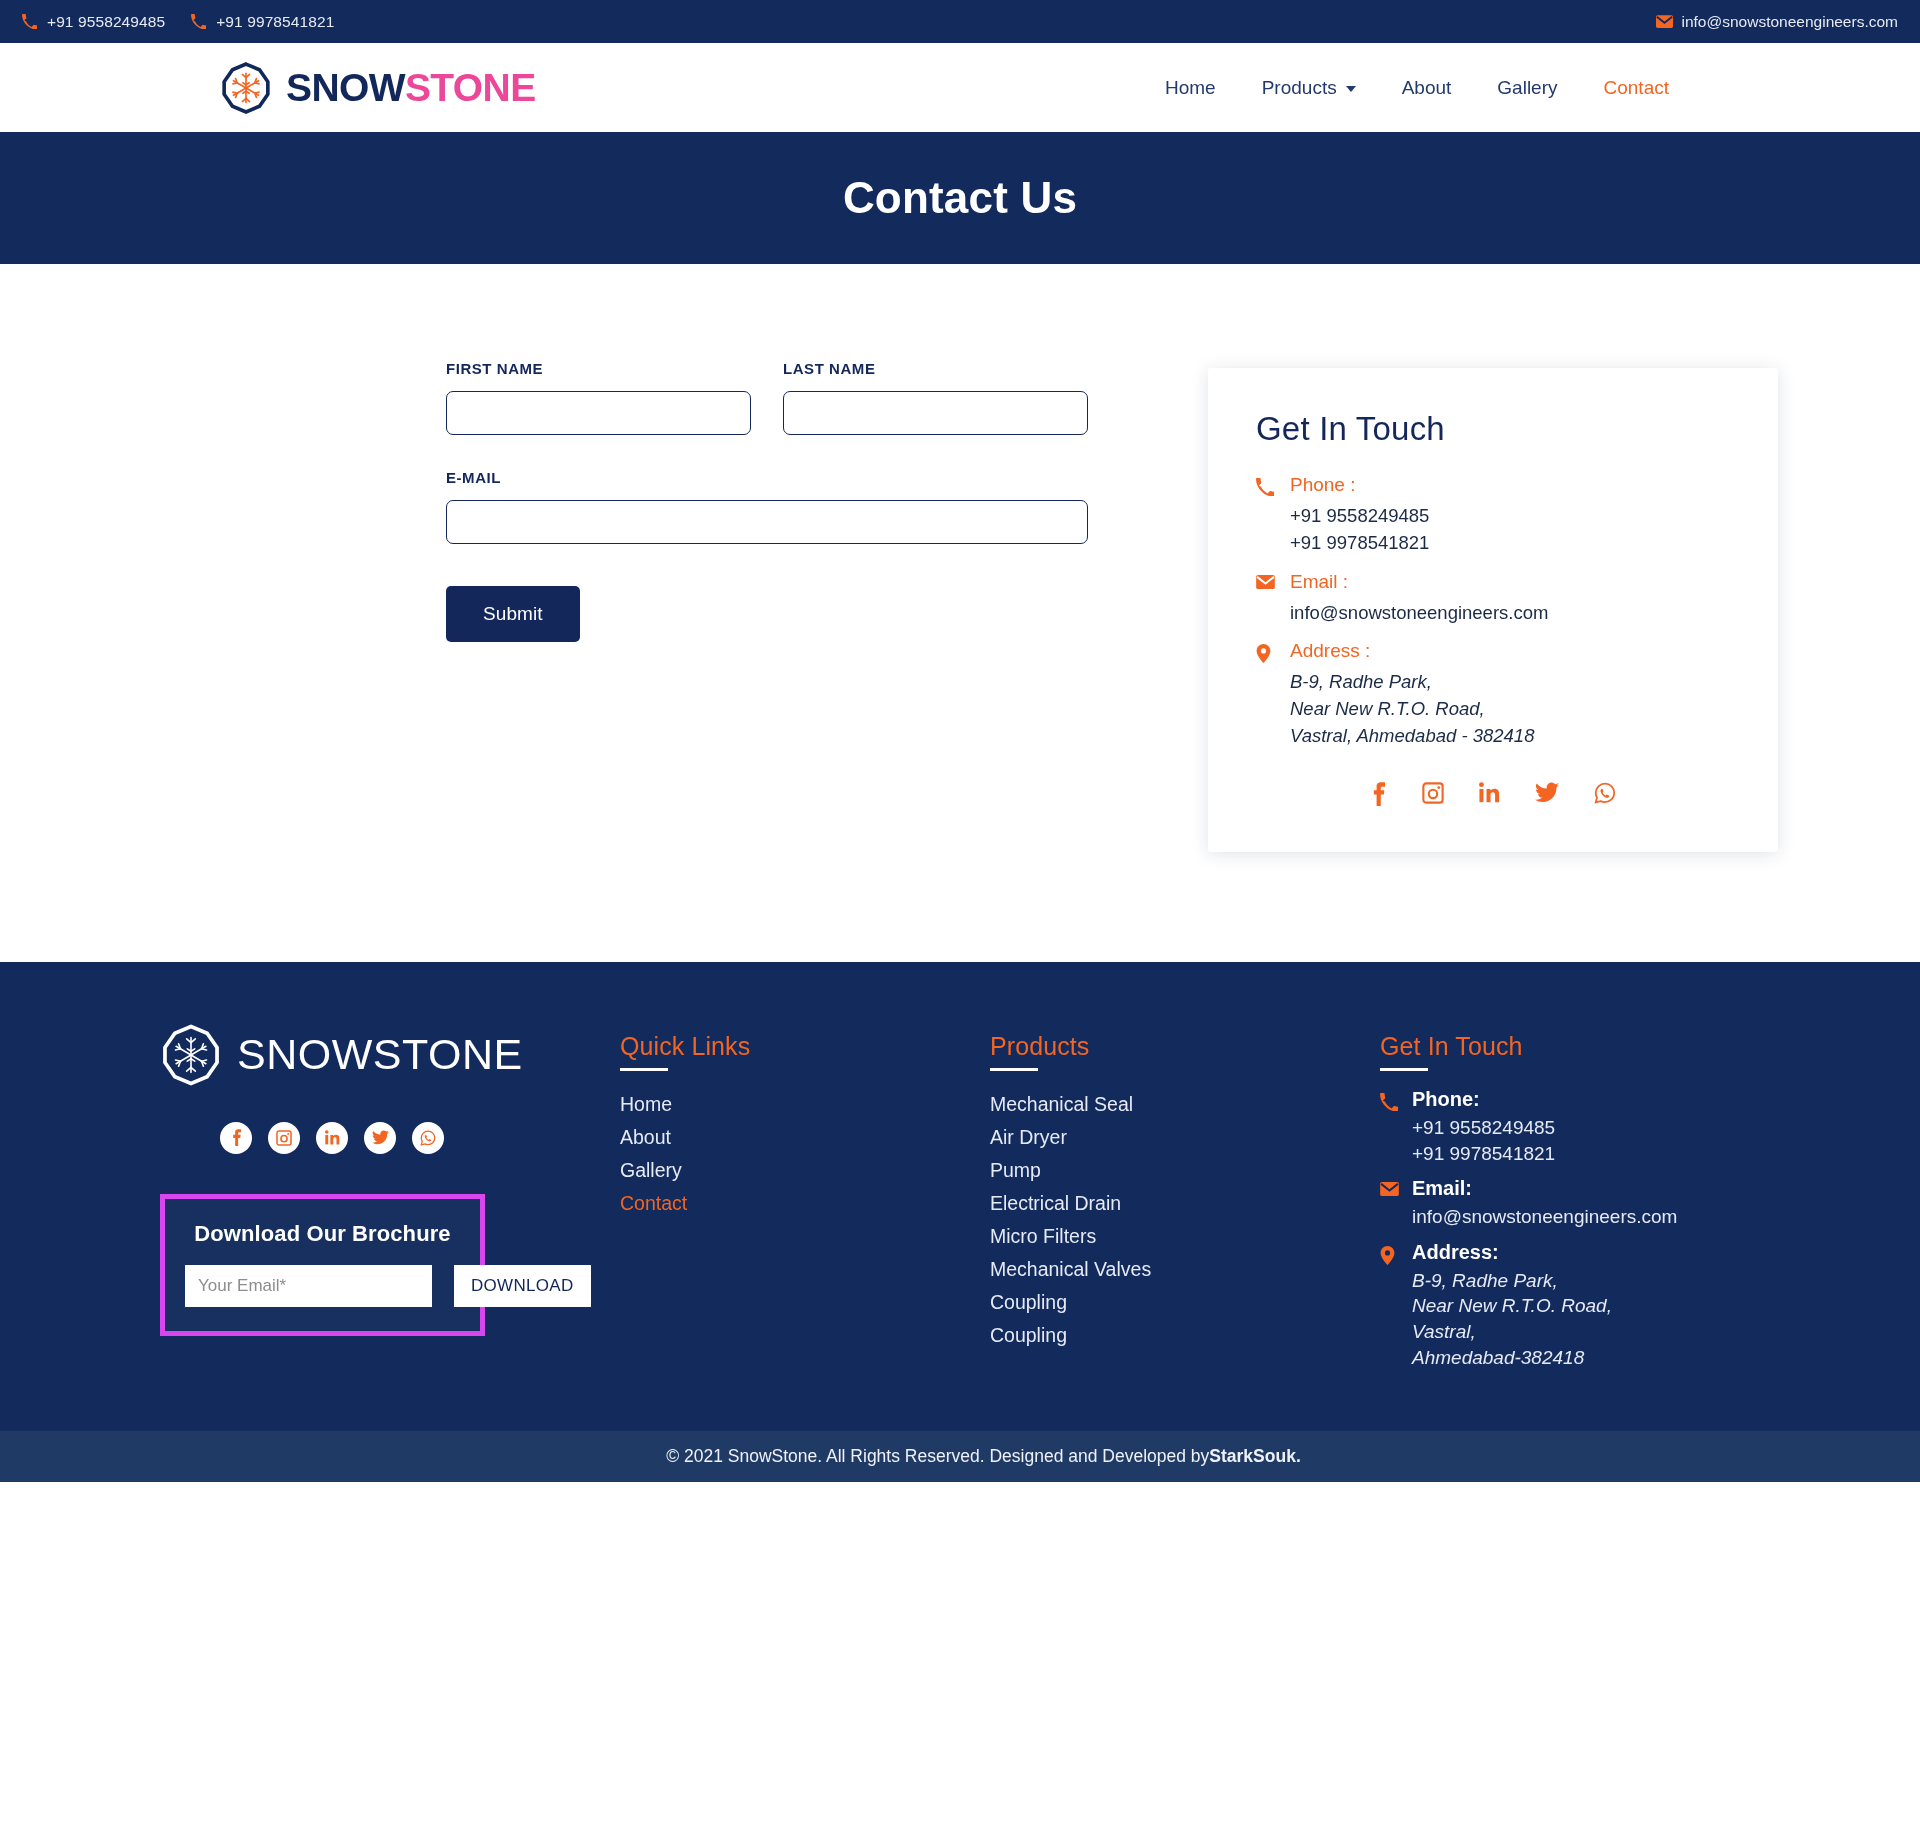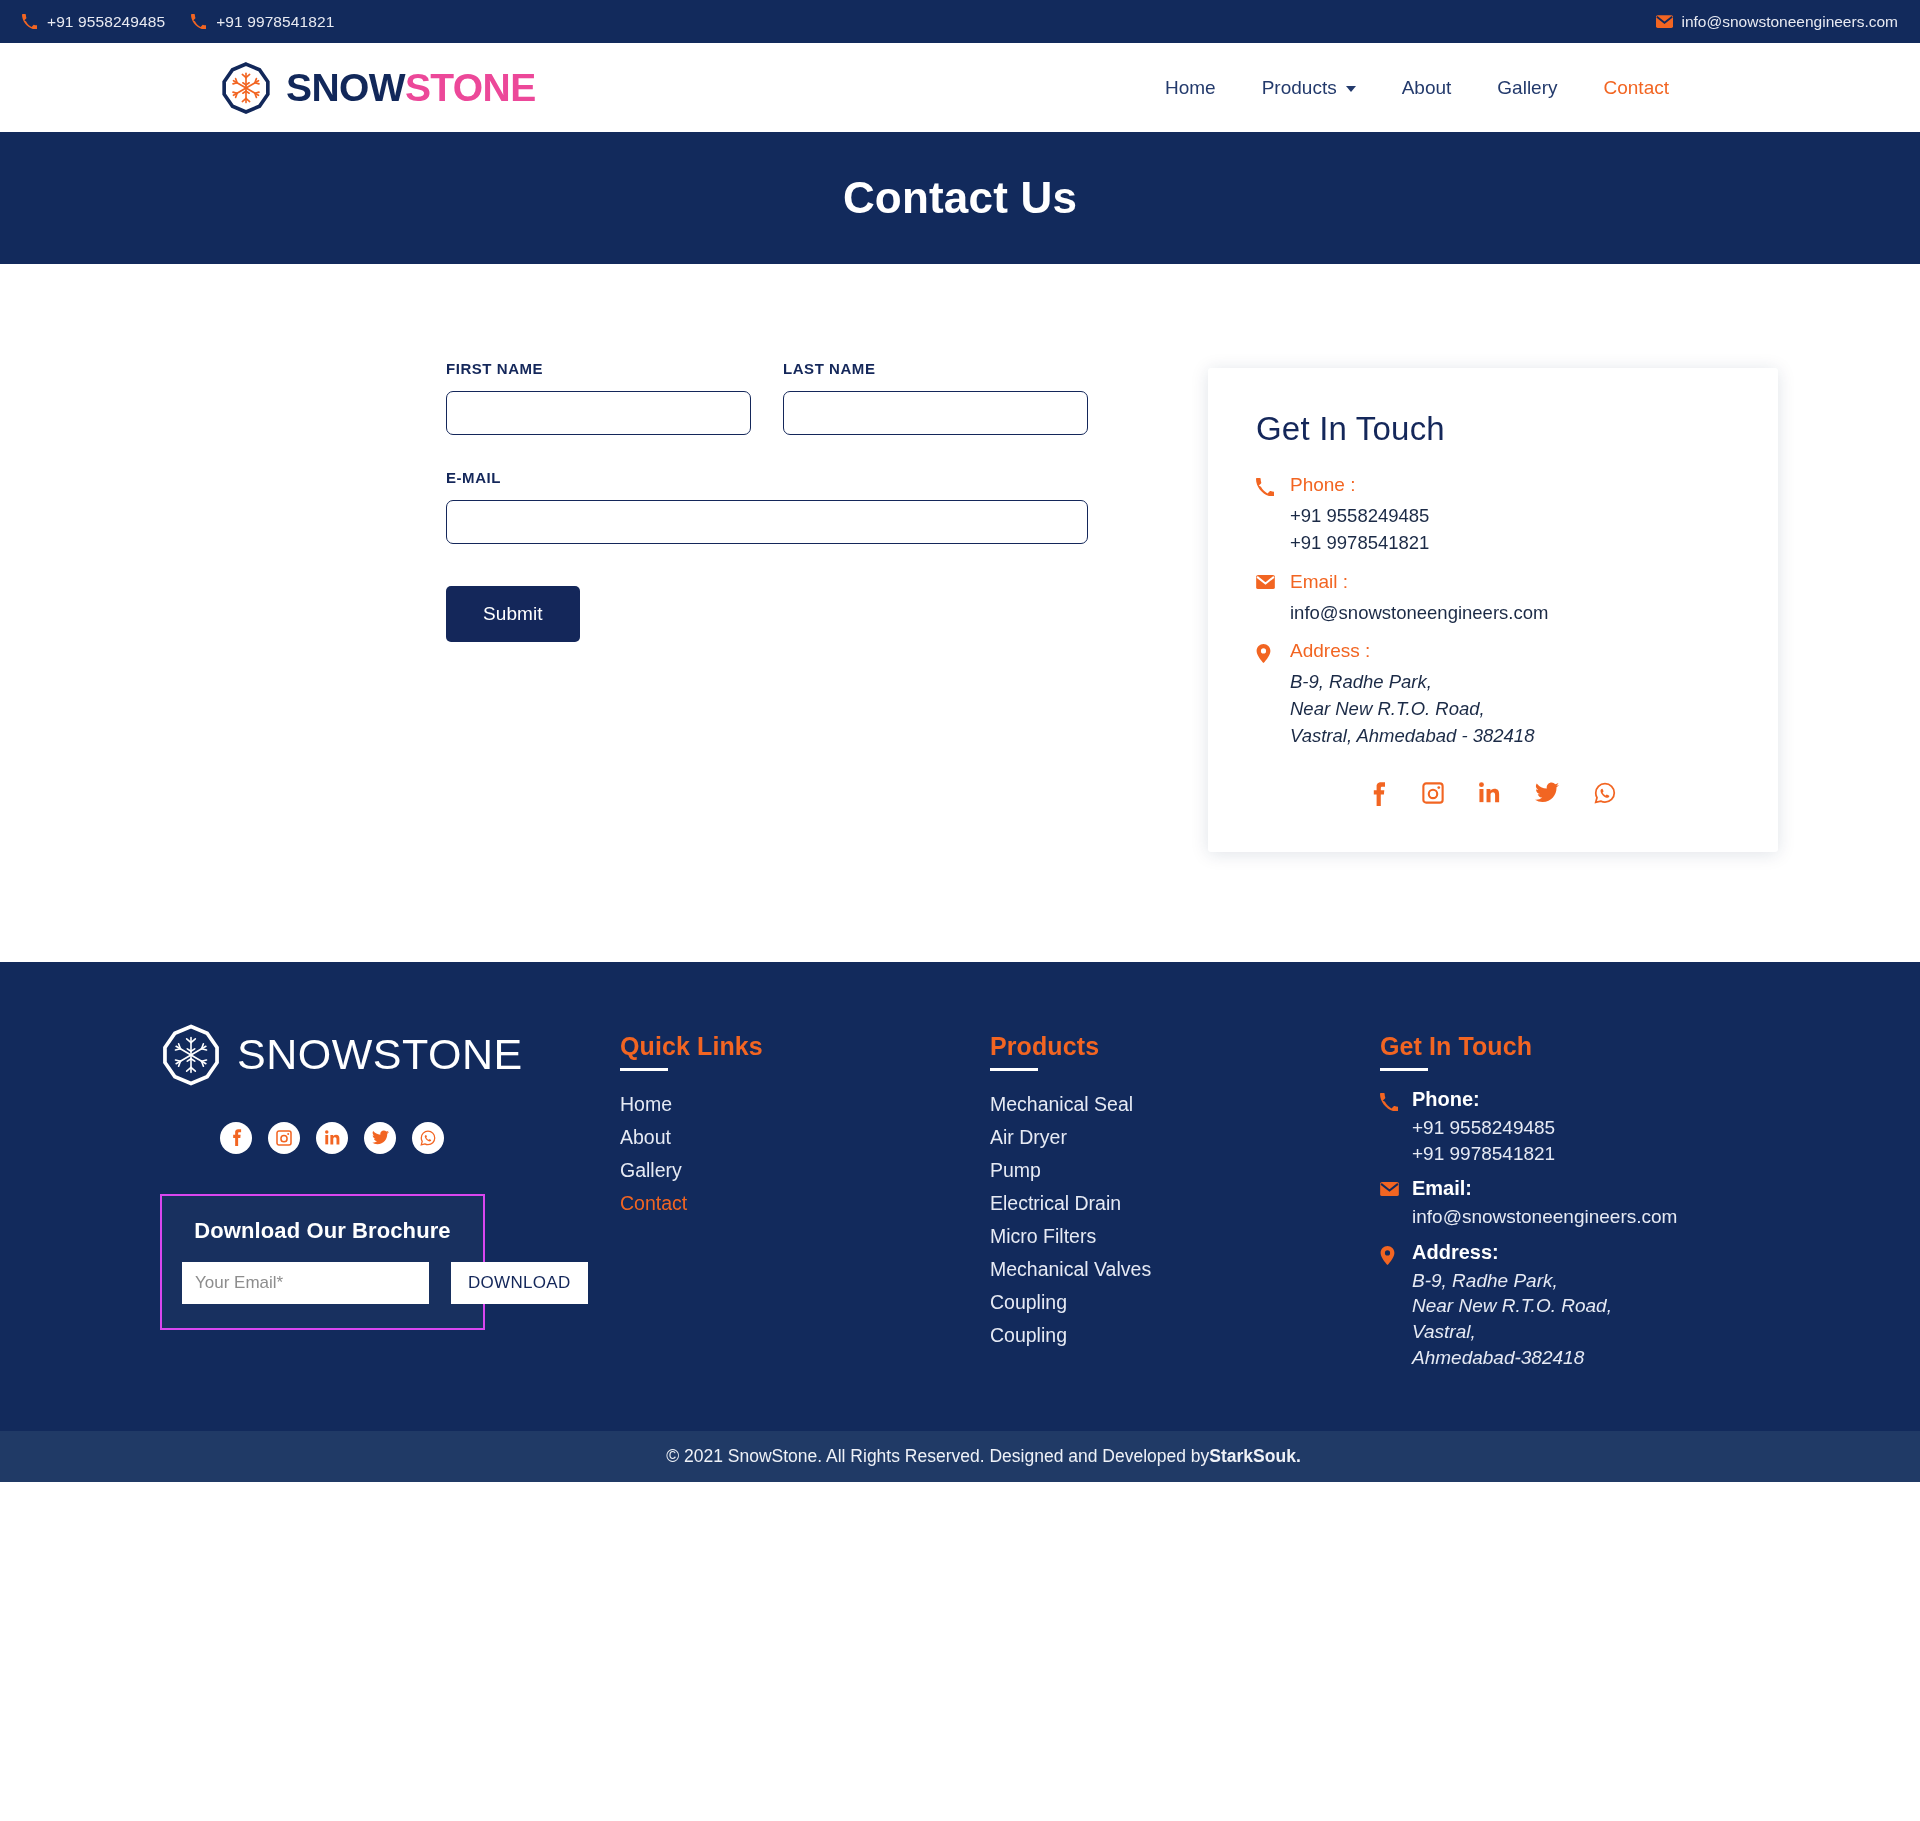--- a/index.html
+++ b/index.html
@@ -202,21 +202,21 @@
     border-radius: 50%;
     background: #ffffff;
     color: #f26522;
     display: flex; align-items: center; justify-content: center;
     cursor: pointer;
   }
   .brochure {
     margin-top: 40px;
     width: 325px;
     background: #18305f;
-    border: 2px solid #d946ef;
+    border: 5px solid #d946ef;
     padding: 22px 20px 24px 20px;
   }
   .brochure h4 {
     color: #ffffff;
     font-size: 22px;
     font-weight: 700;
     text-align: center;
     margin-bottom: 18px;
     letter-spacing: .1px;
   }
@@ -246,21 +246,21 @@
     letter-spacing: .3px;
   }
 
   .fcol { padding-top: 8px; }
   .fcol-links { width: 370px; }
   .fcol-products { width: 390px; }
   .fcol-touch { width: 430px; }
   .fhead {
     color: #f26522;
     font-size: 25px;
-    font-weight: 700;
+    font-weight: 400;
     letter-spacing: .1px;
   }
   .fhead-rule {
     width: 48px;
     height: 3px;
     background: #ffffff;
     margin: 7px 0 17px 0;
   }
   .flink {
     display: block;

